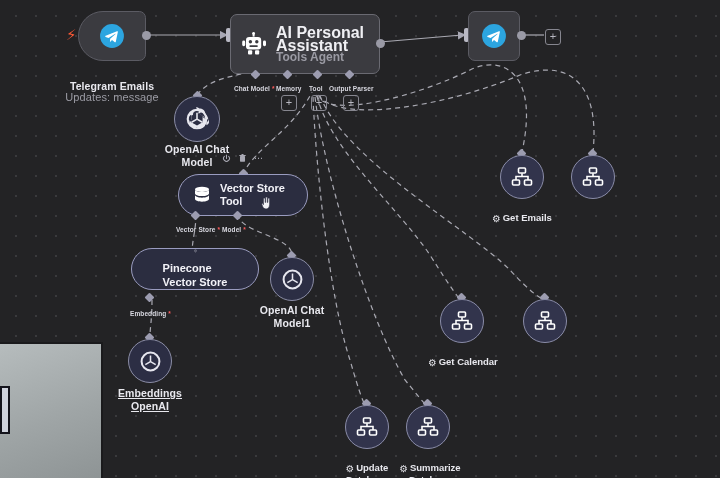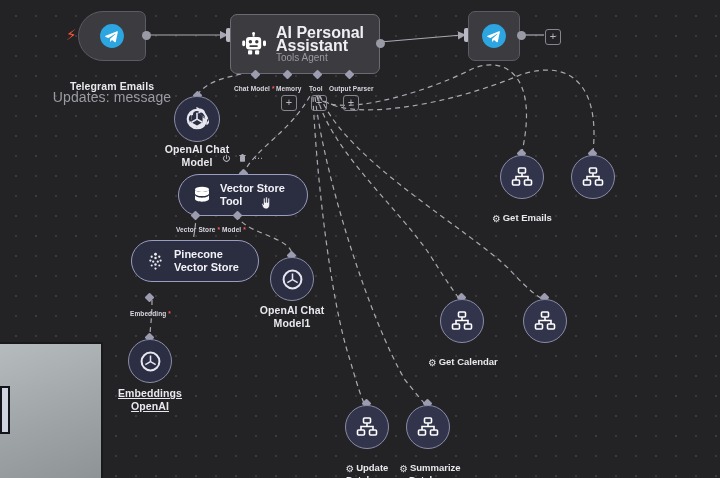--- a/index.html
+++ b/index.html
@@ -28,27 +28,27 @@
 
   .pill-node{background:#2b2d40;border:1.6px solid #9a9cc0;border-radius:24px;
              display:flex;align-items:center;gap:9px;padding:0 14px;}
 
   .tool-circle{background:#32344c;border:1.6px solid #8a8ca8;border-radius:50%;
                display:flex;align-items:center;justify-content:center;}
 
   .caption{position:absolute;text-align:center;color:#e8e8ee;
            font-size:10.5px;font-weight:bold;line-height:12.5px;
            letter-spacing:.1px;white-space:pre-line;}
-  .sub{display:block;color:#9b9ba4;font-size:14px;font-weight:normal;line-height:11px;}
+  .sub{display:block;color:#9b9ba4;font-size:11px;font-weight:normal;line-height:11px;}
 
   .tool-caption{position:absolute;color:#e8e8ee;font-size:9.5px;font-weight:bold;
                 line-height:11.5px;text-align:center;white-space:pre-line;}
 
   .node-title{color:#f0f0f4;font-size:16px;font-weight:bold;line-height:13px;}
-  .node-sub{color:#9a9aa3;font-size:10px;font-weight:normal;line-height:11px;}
+  .node-sub{color:#9a9aa3;font-size:12px;font-weight:bold;line-height:11px;}
 
   .pill-title{color:#f2f2f7;font-size:11px;font-weight:bold;line-height:13.5px;}
 
   
   .dot{position:absolute;width:7px;height:7px;background:#9c9cb0;
        transform:rotate(45deg);border-radius:1px;}
   .round-dot{position:absolute;width:9px;height:9px;background:#9a9aa6;border-radius:50%;}
   .in-bar{position:absolute;width:5px;height:14px;background:#b9b9c4;border-radius:2px;}
 
   .plus{position:absolute;width:14px;height:14px;border:1px solid #86868f;
@@ -227,21 +227,21 @@
   <div class="dot" style="left:192px;top:212px;"></div>
   <div class="dot" style="left:234px;top:212px;"></div>
   <div class="conn-label" style="left:176px;top:226px;">
     <span>Vector Store</span><span class="req">&nbsp;*</span>
   </div>
   <div class="conn-label" style="left:222px;top:226px;">
     <span>Model</span><span class="req">&nbsp;*</span>
   </div>
 
   <div class="dot" style="left:188px;top:252px;"></div>
-  <div class="node pill-node" style="left:131px;top:240px;width:128px;height:42px;">
+  <div class="node pill-node" style="left:131px;top:248px;width:128px;height:42px;flex-direction:column;">
     <svg width="19" height="19" viewBox="0 0 20 20">
       <g fill="#e9e9f0">
         <circle cx="10" cy="2.4" r="1.5"></circle>
           <circle cx="6" cy="5" r="1.2"></circle>
           <circle cx="14" cy="5" r="1.2"></circle>
         <circle cx="10" cy="6.4" r="1.3"></circle>
           <circle cx="4.6" cy="9" r="1.2"></circle>
           <circle cx="15.4" cy="9" r="1.2"></circle>
         <circle cx="7.6" cy="10.2" r="1.2"></circle>
           <circle cx="12.4" cy="10.2" r="1.2"></circle>

